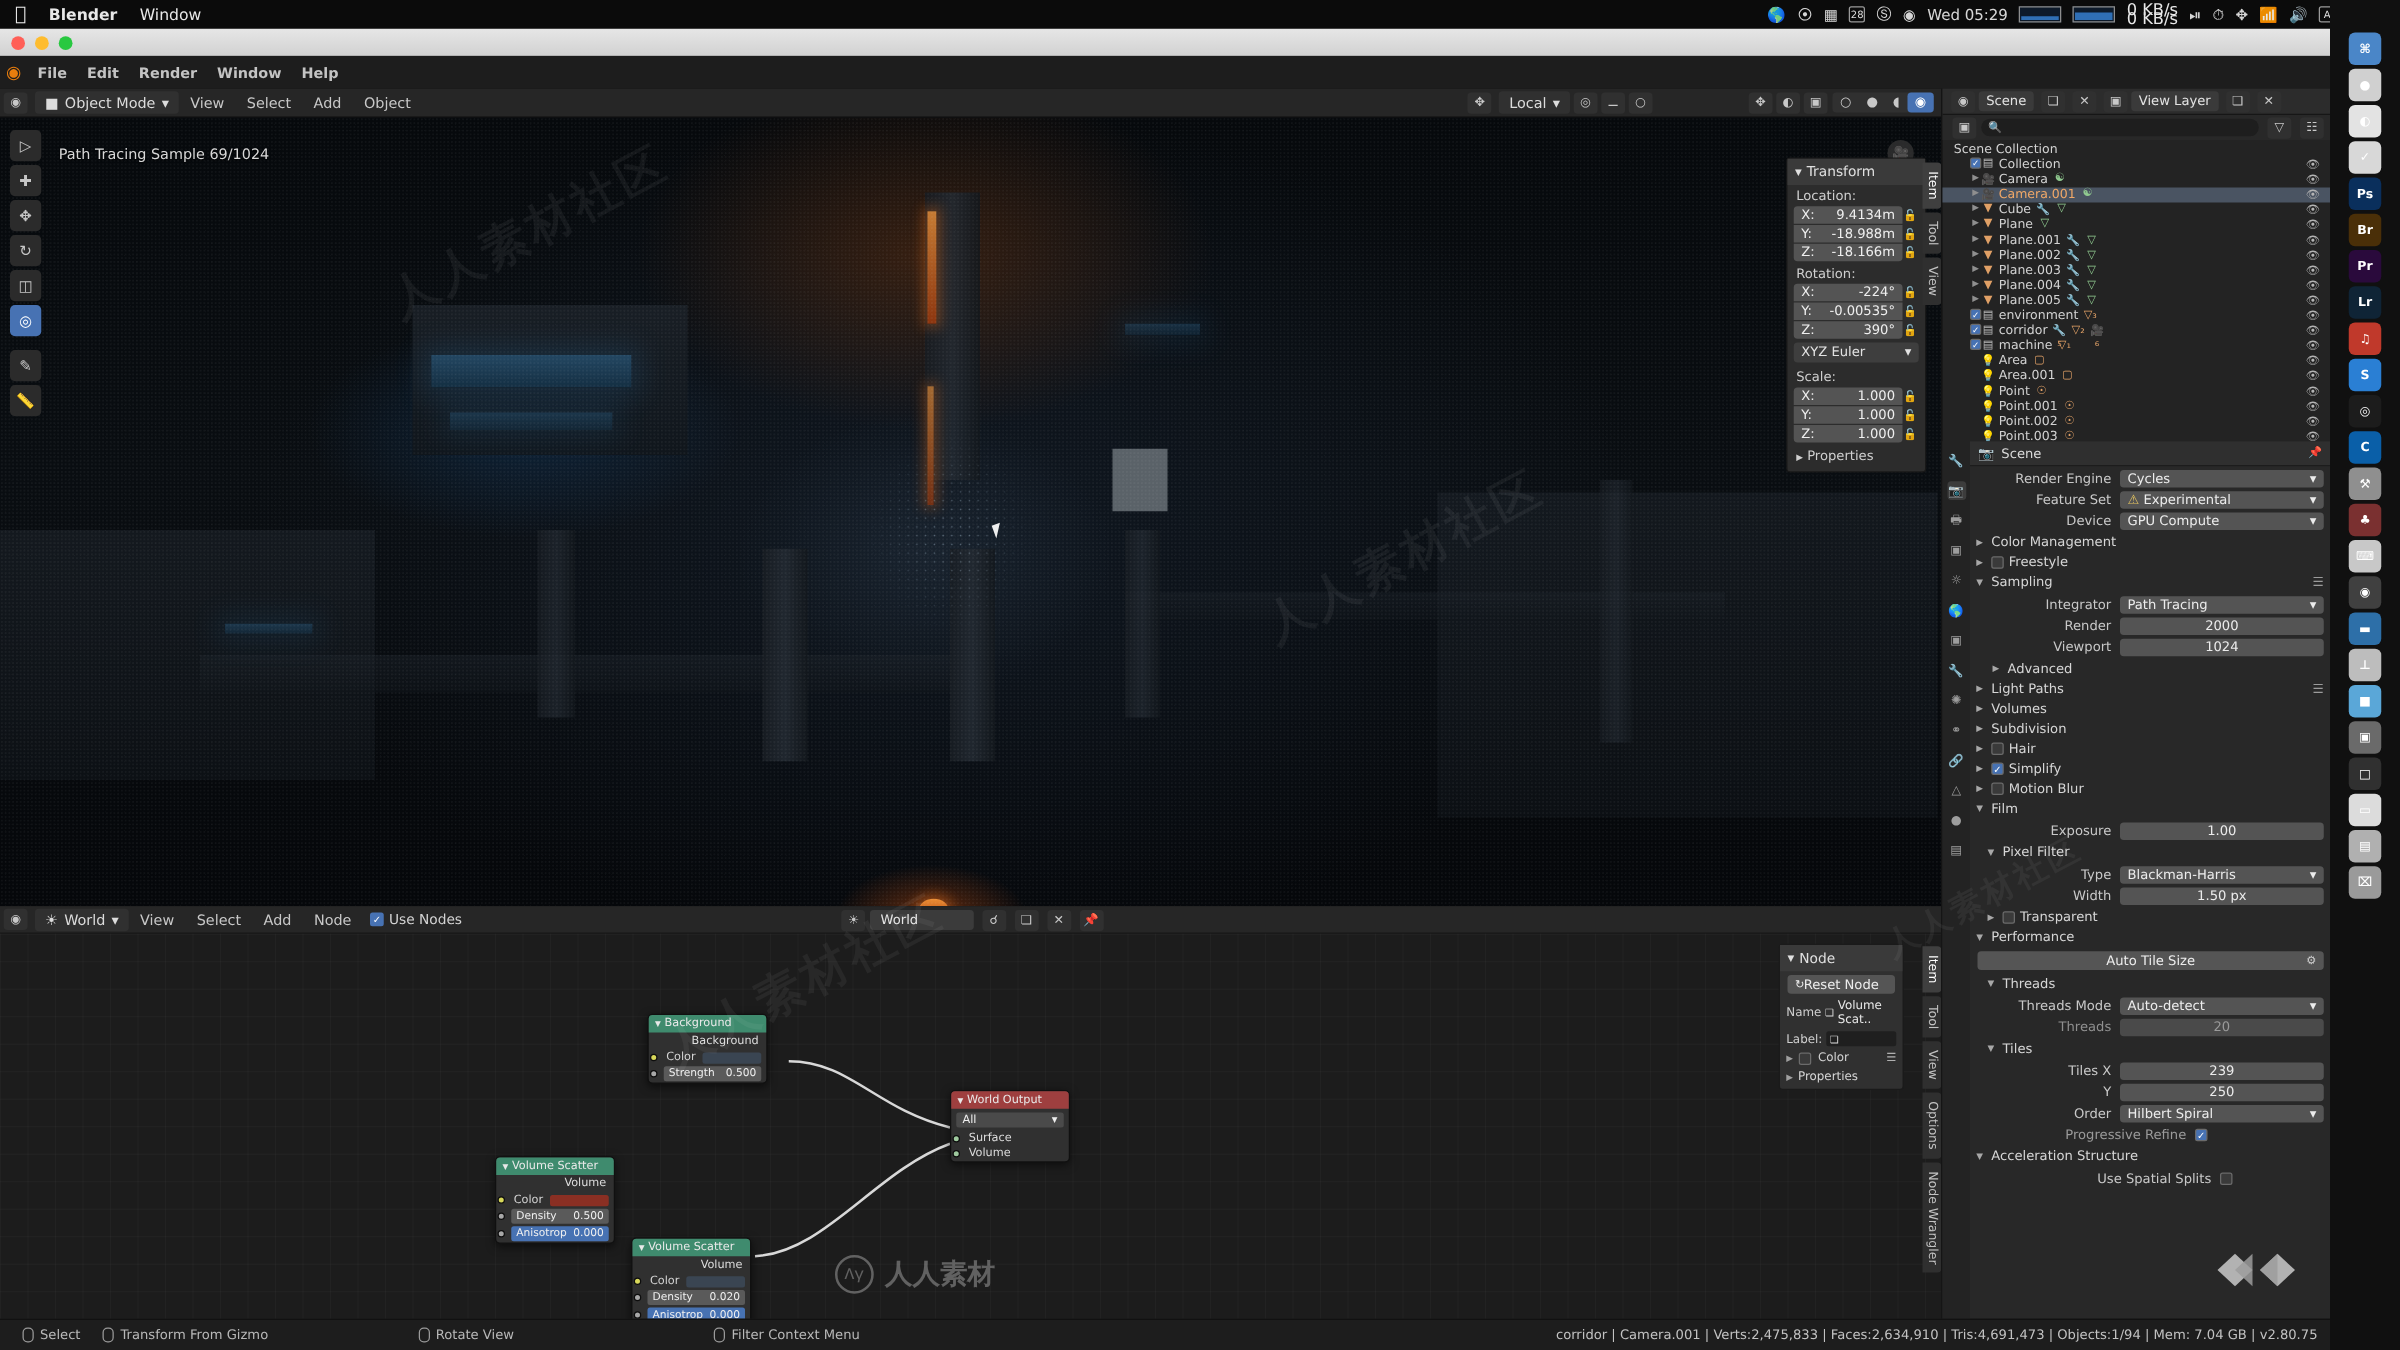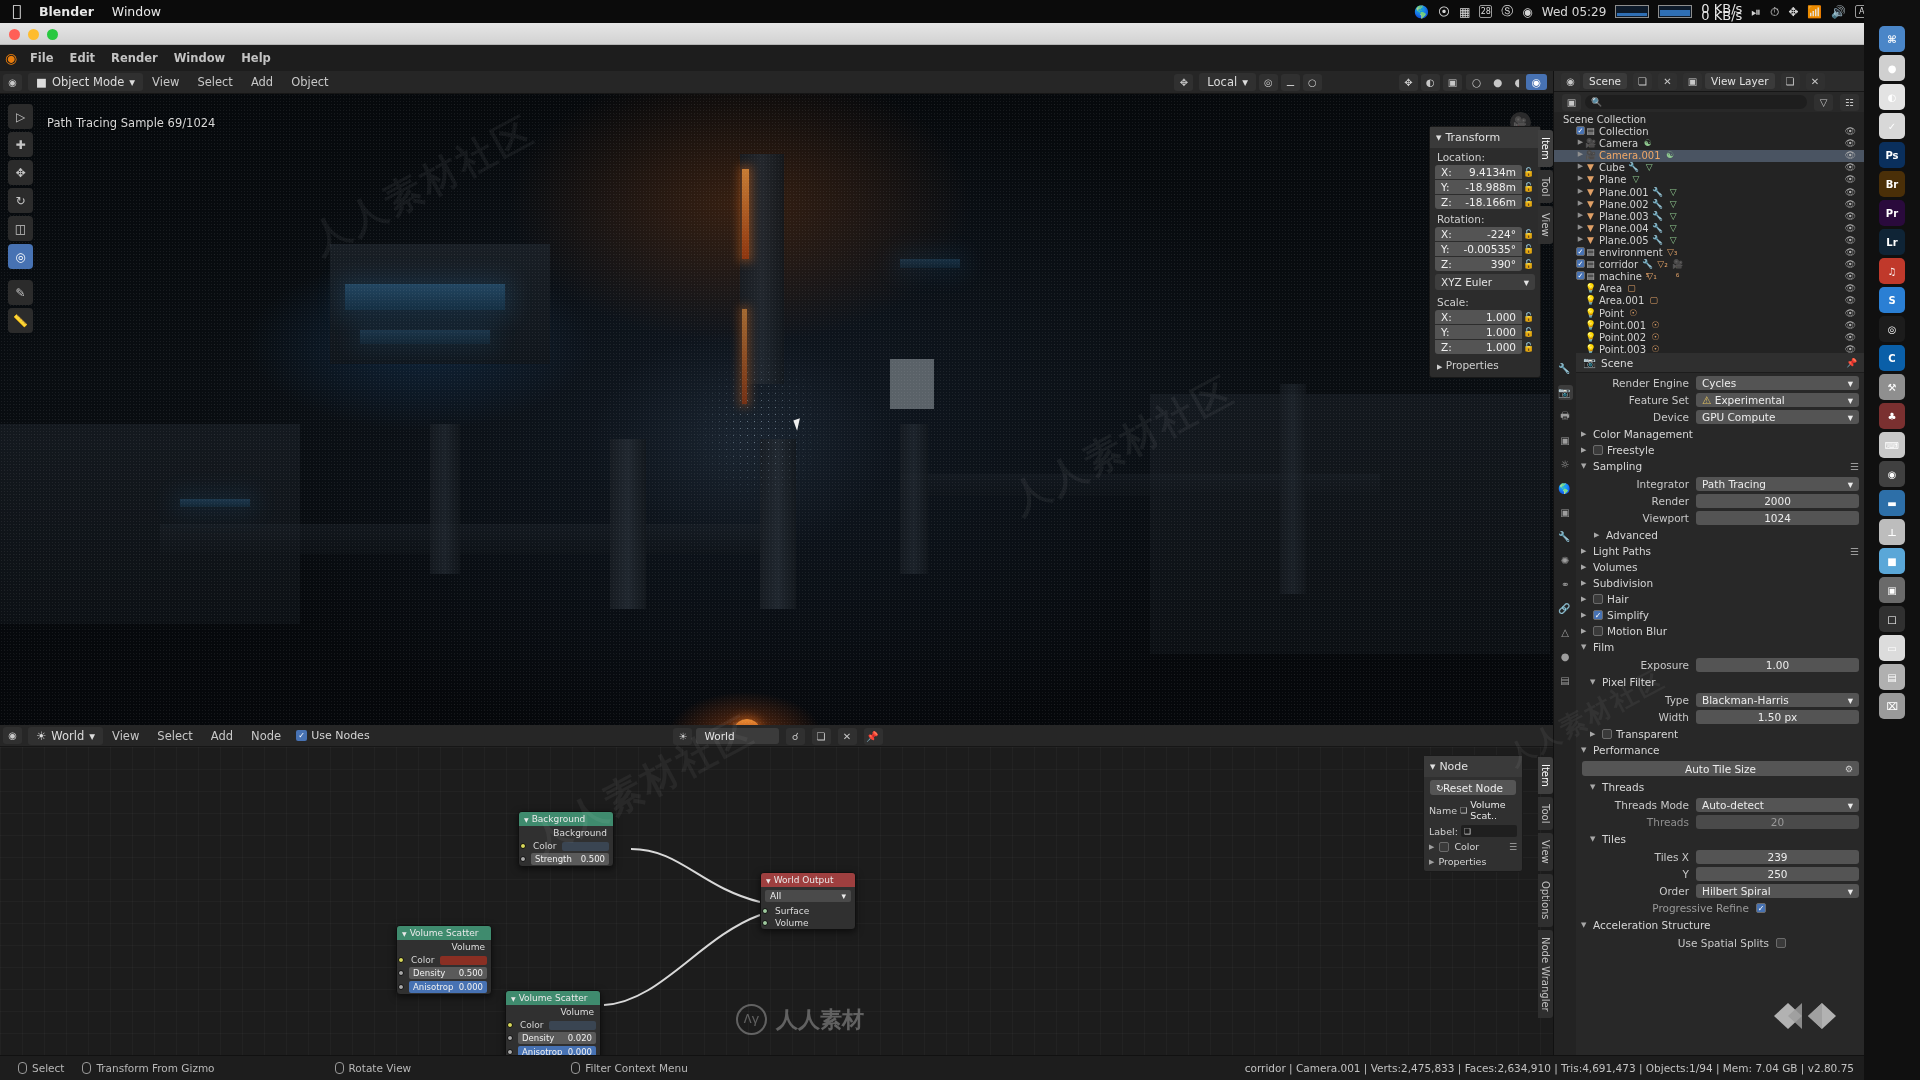--- a/index.html
+++ b/index.html
@@ -208,21 +208,21 @@
 
   
   .statusbar { position:absolute; left:0; top:1010px; width:1864px; height:25px; background:#1d1d1d;
      display:flex; align-items:center; font-size:10.5px; color:#b8b8b8; border-top:1px solid #111; }
   .sbitem { display:flex; align-items:center; gap:5px; margin-left:18px; }
   .mouseic { width:9px; height:12px; border:1px solid #9a9a9a; border-radius:4px; display:inline-block; }
   .sbright { margin-left:auto; margin-right:10px; color:#c2c2c2; }
 
   .wm { position:absolute; color:rgba(255,255,255,.055); font-size:38px; font-weight:bold;
      transform:rotate(-28deg); pointer-events:none; letter-spacing:3px; }
-  .wmcenter { position:absolute; left:736px; top:1004px; display:flex; align-items:flex-end; gap:9px;
+  .wmcenter { position:absolute; left:668px; top:1004px; display:flex; align-items:flex-start; gap:9px;
      opacity:.30;font-family:Liberation Mono, monospace; }
   .wmcenter .circ { width:31px; height:31px; border-radius:50%; border:2px solid #fff;
      display:flex; align-items:center; justify-content:center; font-size:13px; color:#fff; }
   .wmcenter .tx { font-size:22px; color:#fff; font-weight:bold; }
   .navcube { position:absolute; right:26px; bottom:22px; width:66px; height:34px; opacity:.85; }
 </style>
 </head>
 <body>
 
 <div id="app">

